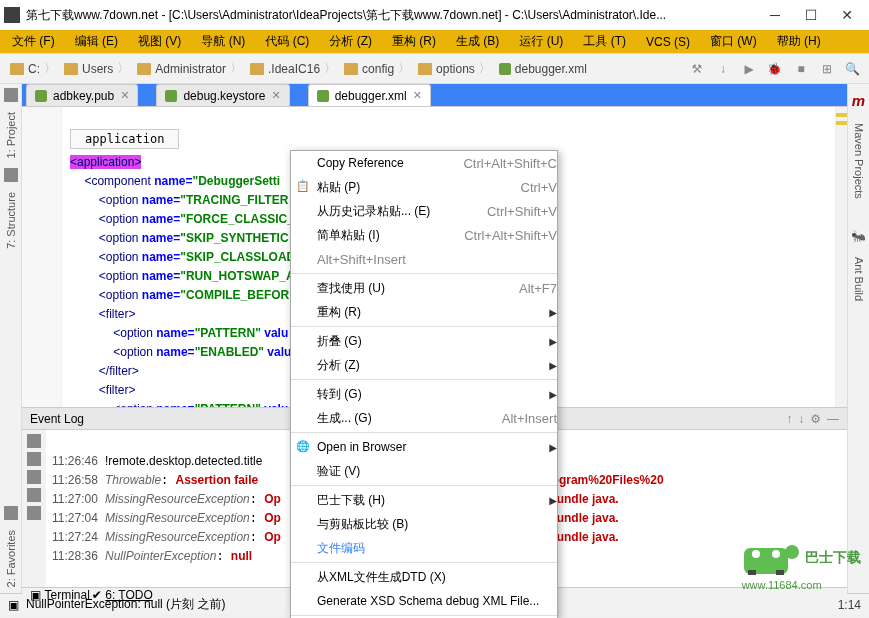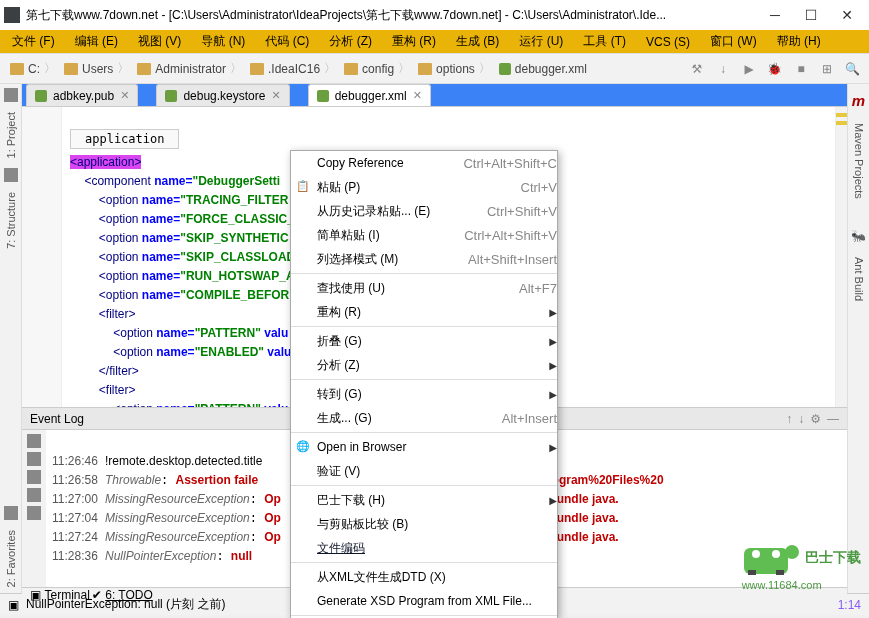--- a/index.html
+++ b/index.html
@@ -47,21 +47,21 @@
 .elbody{flex:1;display:flex;min-height:0}
 .elgutter{width:24px;background:#f2f2f2;display:flex;flex-direction:column;align-items:center;padding-top:4px;gap:4px}
 .elgutter .ic{width:14px;height:14px;background:#888}
 .ellog{flex:1;font-family:"Consolas","Courier New",monospace;font-size:12px;padding:4px 6px;line-height:18px;white-space:pre;overflow:hidden}
 .elog-ts{color:#555}
 .elog-thr{font-style:italic;color:#666}
 .elog-red{color:#c00000;font-weight:bold}
 .bottombar{height:24px;background:#f2f2f2;border-top:1px solid #ccc;display:flex;align-items:center;padding:0 8px;gap:2px}
 .bottombar .und{text-decoration:underline}
 .status{height:22px;background:#f2f2f2;border-top:1px solid #ccc;display:flex;align-items:center;padding:0 8px}
-.status .pos{margin-left:auto;color:#8b5cf6}
+.status .pos{margin-left:auto;color:#404040}
 .ctxmenu{position:absolute;left:290px;top:150px;width:268px;background:#fff;border:1px solid #aaa;box-shadow:2px 2px 8px rgba(0,0,0,.3);z-index:10}
 .ctxmenu .row{height:24px;display:flex;align-items:center;padding:0 0 0 26px;position:relative}
 .ctxmenu .row .lbl{flex:1}
 .ctxmenu .row .sc{color:#888;font-size:13px}
 .ctxmenu .row .arr{color:#333;font-size:10px}
 .ctxmenu .row .ric{position:absolute;left:5px;width:14px;height:14px}
 .ctxmenu hr{border:none;border-top:1px solid #ddd;margin:2px 0}
 .watermark{position:absolute;right:8px;bottom:26px;opacity:.9;pointer-events:none}
 .watermark .wm{font-size:14px;color:#3a8f2f;font-weight:bold}
 .watermark .bs{display:inline-block;width:60px;height:38px}
@@ -259,21 +259,20 @@
     </div>
     <div class="row">
       <span class="lbl">从历史记录粘贴... (E)</span>
       <span class="sc">Ctrl+Shift+V</span>
     </div>
     <div class="row">
       <span class="lbl">简单粘贴 (I)</span>
       <span class="sc">Ctrl+Alt+Shift+V</span>
     </div>
     <div class="row">
-      <span class="lbl">列选择模式 (M)</span>
       <span class="sc">Alt+Shift+Insert</span>
     </div>
     <hr>
     <div class="row">
       <span class="lbl">查找使用 (U)</span>
       <span class="sc">Alt+F7</span>
     </div>
     <div class="row">
       <span class="lbl">重构 (R)</span>
       <span class="arr">▶</span>
@@ -306,29 +305,29 @@
       <span class="lbl">验证 (V)</span>
     </div>
     <hr>
     <div class="row">
       <span class="lbl">巴士下载 (H)</span>
       <span class="arr">▶</span>
     </div>
     <div class="row">
       <span class="lbl">与剪贴板比较 (B)</span>
     </div>
-    <div class="row" style="color: #0f172a; text-decoration: underline;">
+    <div class="row" style="color: #3b82f6;">
       <span class="lbl">文件编码</span>
     </div>
     <hr>
     <div class="row">
       <span class="lbl">从XML文件生成DTD (X)</span>
     </div>
     <div class="row">
-      <span class="lbl">Generate XSD Program from XML File...</span>
+      <span class="lbl">Generate XSD Schema debug XML File...</span>
     </div>
     <hr>
   </div>
 
 <div class="watermark">
   <span class="bs">
     <svg width="60" height="38" viewBox="0 0 60 38">
         <rect x="2" y="8" width="44" height="26" rx="6" fill="#4fb63f"></rect>
         <circle cx="14" cy="14" r="4" fill="#fff"></circle>
         <circle cx="34" cy="14" r="4" fill="#fff"></circle>

